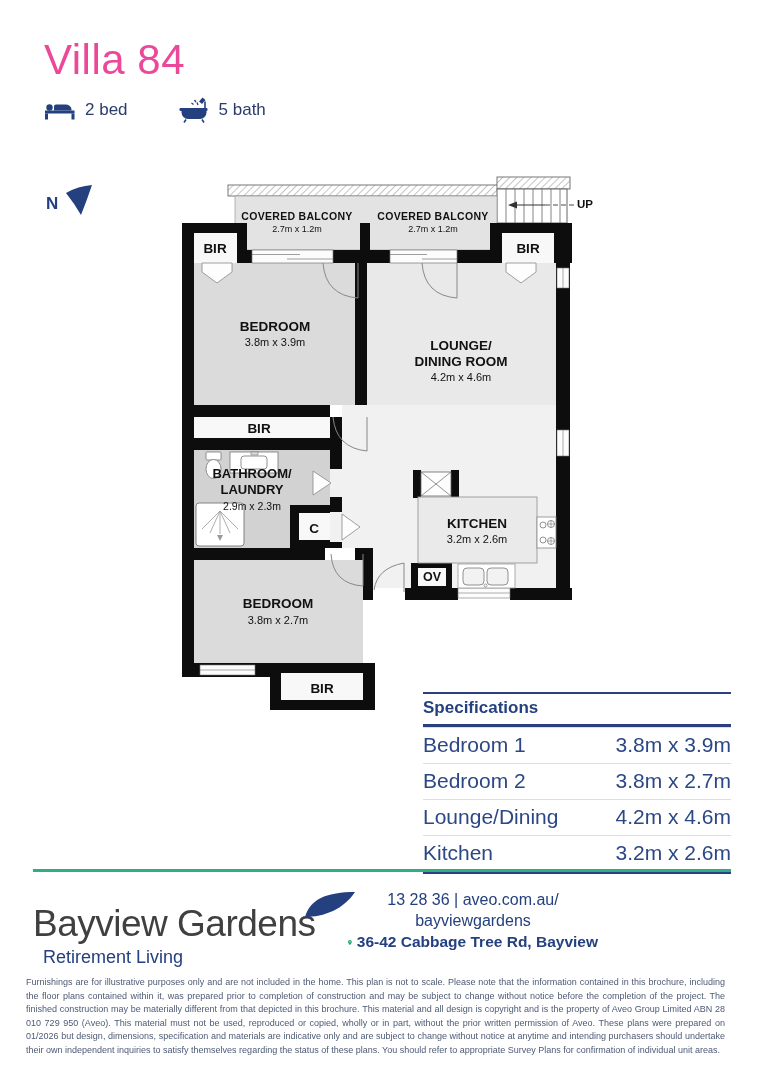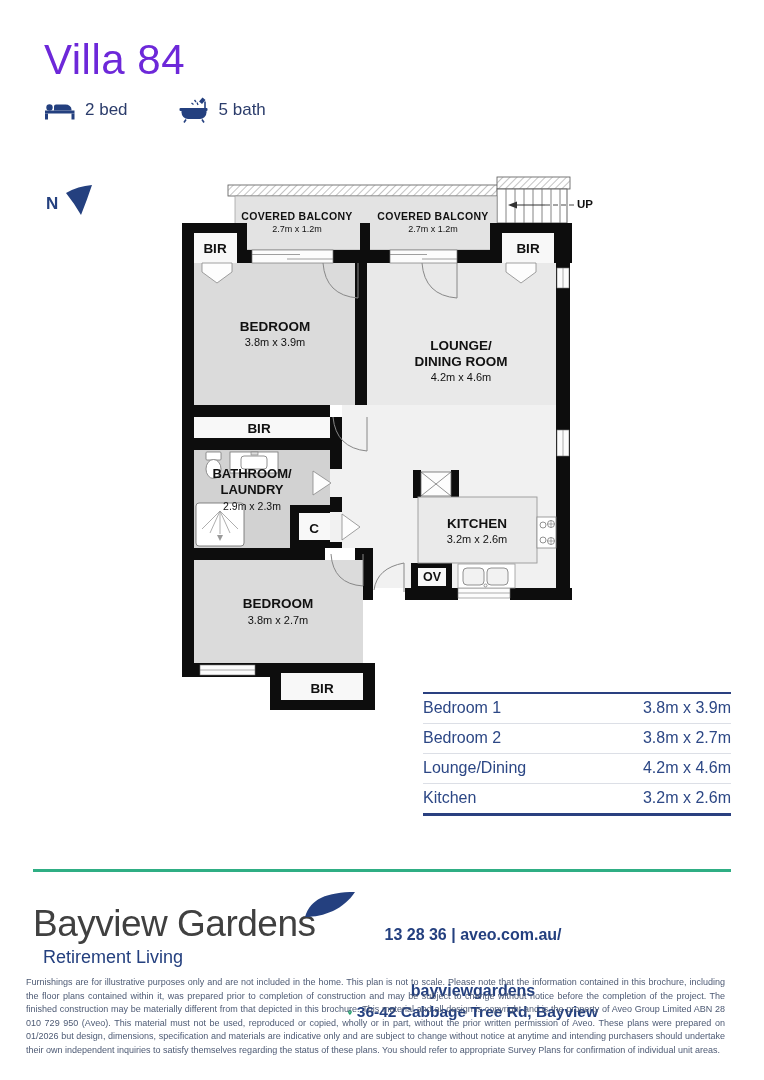--- a/index.html
+++ b/index.html
@@ -4,21 +4,21 @@
 <style>
   * { margin:0; padding:0; box-sizing:border-box; }
   html,body { background:#ffffff; }
   .page {
     position:relative; width:764px; height:1080px; background:#ffffff;
     font-family:"Liberation Sans", sans-serif; overflow:hidden;
   }
   
   .title {
     position:absolute; left:44px; top:36px;
-    font-size:42px; font-weight:normal; color:#6d28d9; letter-spacing:0.5px;
+    font-size:42px; font-weight:normal; color:#ec4899; letter-spacing:0.5px;
   }
   .facts { position:absolute; left:44px; top:96px; display:flex; align-items:center; gap:28px; }
   .fact { display:flex; align-items:center; gap:9px; margin-right:22px; }
   .fact-label { font-size:17px; color:#2b3c6b; }
   
   .compass { position:absolute; left:46px; top:184px; display:flex; align-items:flex-start; gap:6px; }
   .compass-n { font-size:17px; font-weight:bold; color:#24407f; margin-top:10px; }
   
   .plan { position:absolute; left:175px; top:172px; width:430px; height:545px; }
   .plan text { font-family:"Liberation Sans", sans-serif; fill:#111; }
@@ -32,29 +32,29 @@
   .specs {
     position:absolute; left:423px; top:692px; width:308px;
     border-top:2px solid #2a4080; border-bottom:3px solid #2a4080;
   }
   .specs-title {
     font-size:17px; font-weight:bold; color:#24407f;
     padding:4px 0 6px 0; border-bottom:3px solid #2a4080;
   }
   .spec-row { display:flex; justify-content:space-between; padding:5px 0 6px 0; border-top:1px solid #dcdfe6; }
   .spec-row:first-of-type { border-top:none; }
-  .spec-label, .spec-value { font-size:16px; color:#2c4785; }
+  .spec-label, .spec-value { font-size:21px; color:#2c4785; }
   
   .footer-rule { position:absolute; left:33px; top:869px; width:698px; height:3px; background:#2fae84; }
   .brandblock { position:absolute; left:33px; top:884px; width:330px; }
   .brandblock .leaf { position:absolute; left:270px; top:6px; }
   .community-name { font-size:37px; font-weight:normal; color:#404040; letter-spacing:-0.5px; margin-top:20px; line-height:40px; }
   .community-tagline { font-size:18px; color:#24407f; margin-top:3px; margin-left:10px; }
   .contact { position:absolute; left:348px; top:889px; width:250px; text-align:center; color:#24407f; }
-  .contact-line { font-size:16px; font-weight:bold; line-height:21px;margin-top:35px; }
+  .contact-line { font-size:16px; font-weight:normal; line-height:21px; }
   .contact-address { font-size:15.5px; font-weight:bold; line-height:22px; display:flex; align-items:center; justify-content:center; gap:5px; white-space:nowrap; }
   .aveo-logo { position:absolute; left:596px; top:880px; font-size:61px; color:#233d7a; letter-spacing:1px; }
   .disclaimer {
     position:absolute; left:26px; top:976px; width:699px;
     font-size:9px; line-height:13.5px; color:#4d5a74; text-align:justify;
   }
 </style>
 </head>
 <body>
 
@@ -236,20 +236,21 @@
       <text x="302" y="352" class="room-name">KITCHEN</text>
       <text x="302" y="368" class="room-dims">3.2m x 2.6m</text>
       <text x="257" y="406" class="closet-label" style="font-size:12.5px">OV</text>
       <text x="103" y="432" class="room-name">BEDROOM</text>
       <text x="103" y="449" class="room-dims">3.8m x 2.7m</text>
       <text x="147" y="517" class="closet-label">BIR</text>
     </g>
   </svg>
 
   <div class="specs">
+    <div class="specs-title">Specifications</div>
     <div class="spec-row">
       <span class="spec-label">Bedroom 1</span>
       <span class="spec-value">3.8m x 3.9m</span>
     </div>
     <div class="spec-row">
       <span class="spec-label">Bedroom 2</span>
       <span class="spec-value">3.8m x 2.7m</span>
     </div>
     <div class="spec-row">
       <span class="spec-label">Lounge/Dining</span>

